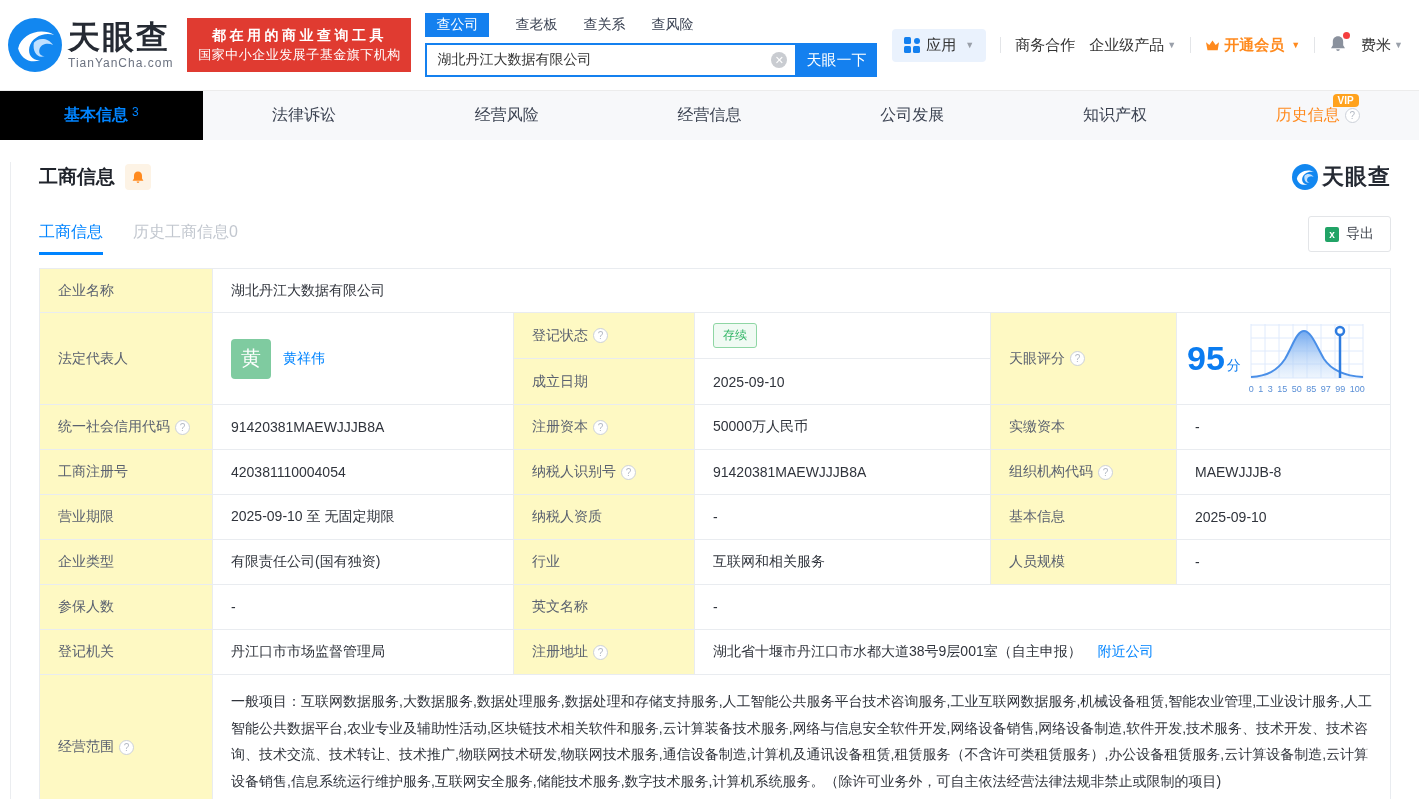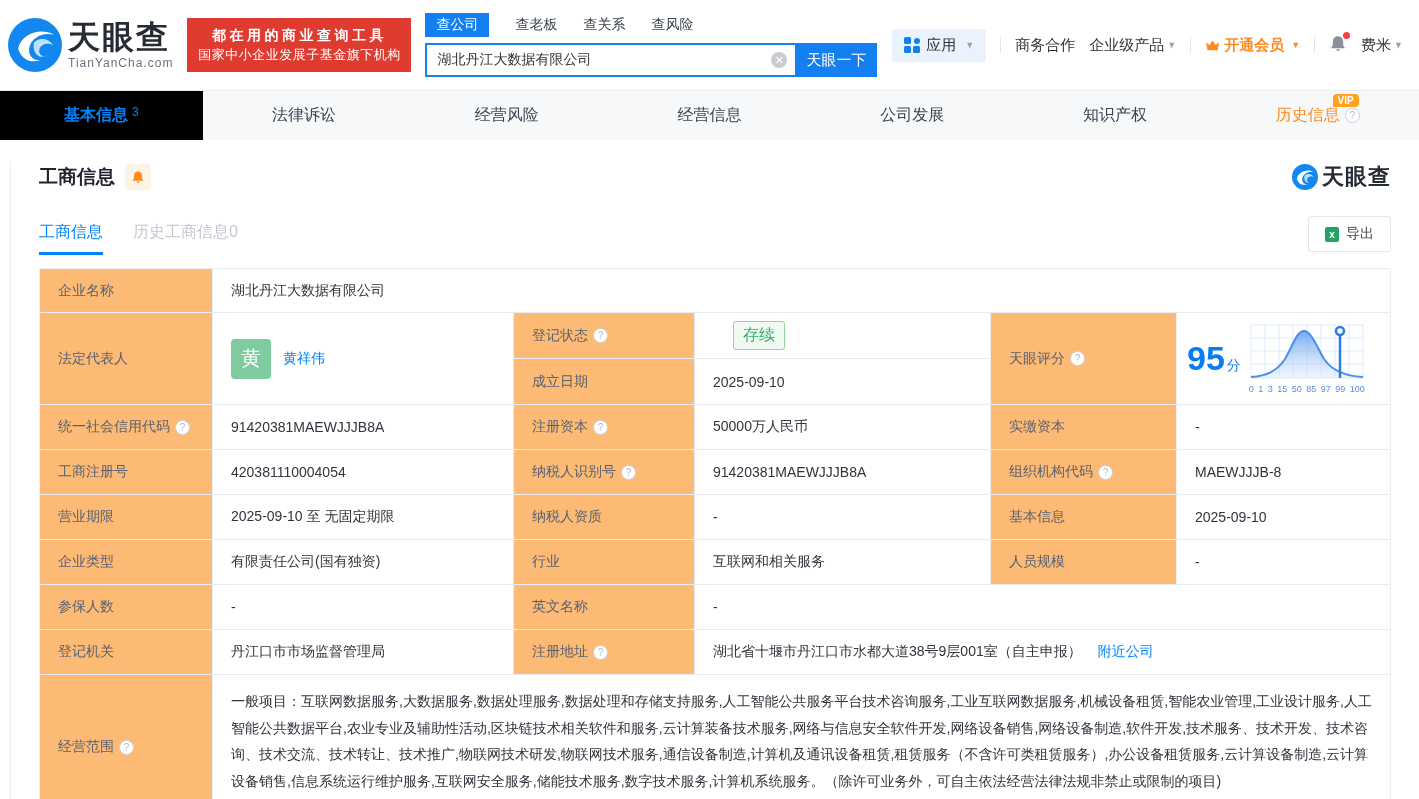--- a/index.html
+++ b/index.html
@@ -73,26 +73,26 @@
   .export-btn { margin-left:auto; display:flex; align-items:center; gap:7px; border:1px solid #e3e5e8; background:#fff;
      border-radius:3px; padding:8px 16px; font-size:14px; color:#41464f; cursor:pointer; margin-bottom:8px;}
   .xls-ico { width:14px; height:15px; background:#21a366; border-radius:2px; color:#fff; font-size:10px; font-weight:700;
      line-height:15px; text-align:center; }
 
   
   .info-table { margin-top:8px; display:grid; border:1px solid #e9ecf0; background:#e9ecf0; gap:1px;
     grid-template-columns:172px 300px 180px 295px 185px 1fr;
     grid-template-rows:43px 45px 45px 44px 44px 44px 44px 44px 44px 144px; }
   .cell { background:#fff; display:flex; align-items:center; padding:0 18px; font-size:14px; }
-  .cell.lbl { background:#fdba74; color:#5a6170; }
+  .cell.lbl { background:#fef9c3; color:#5a6170; }
   .cell.val { color:#30343c; }
   .link { color:#0084ff; cursor:pointer; }
   .avatar { width:40px; height:40px; background:#7fcba0; color:#fff; border-radius:4px; font-size:20px;
      display:flex; align-items:center; justify-content:center; margin-right:12px; flex:none; }
-  .badge-green { border:1px solid #8fd6a4; background:#f0faf3; color:#31b565; padding:3px 9px; border-radius:3px; font-size:16px;margin-left:20px; }
+  .badge-green { border:1px solid #8fd6a4; background:#f0faf3; color:#31b565; padding:3px 9px; border-radius:3px; font-size:12px; }
   .scope-cell { align-items:flex-start; padding:13px 18px; line-height:26.5px; color:#30343c; display:block; }
 
   .score-cell { padding:0 6px 0 10px; gap:8px; }
   .score-num { font-size:34px; font-weight:700; color:#0b7cf0; }
   .score-unit { font-size:14px; color:#0b7cf0; margin-left:2px; }
   .score-chart { display:flex; flex-direction:column; width:116px; }
   .ticks { display:flex; justify-content:space-between; font-size:9px; color:#5a8fd6; margin-top:2px; }
 </style>
 </head>
 <body>

